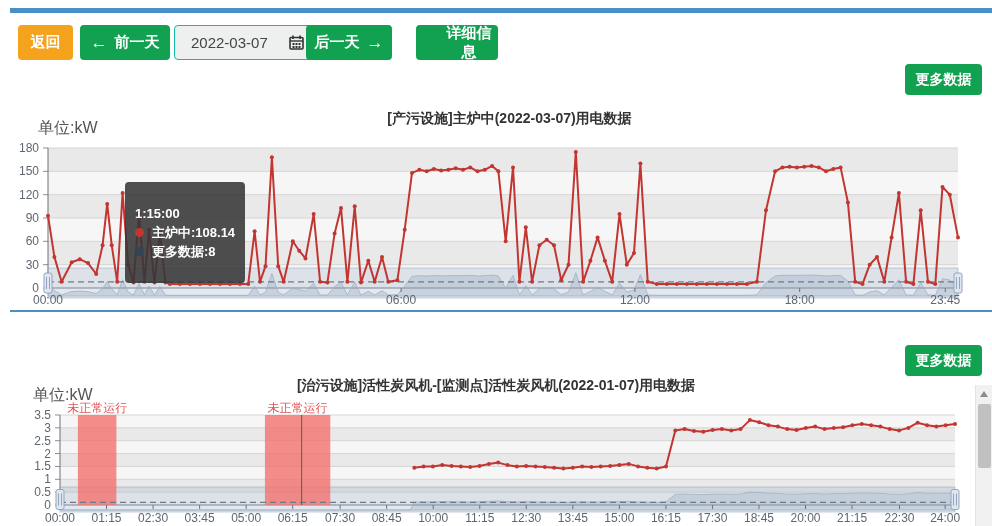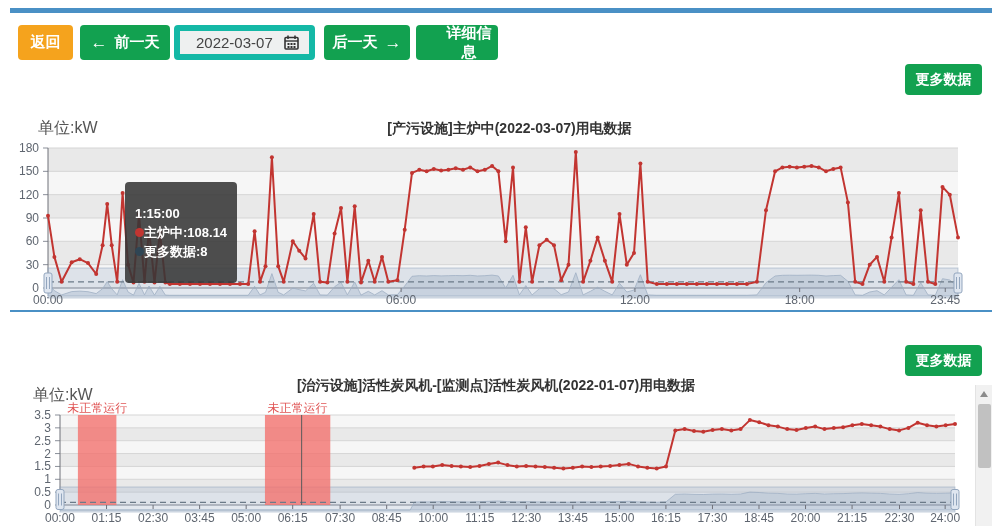--- a/index.html
+++ b/index.html
@@ -9,31 +9,31 @@
   .topbar { position:absolute; left:10px; top:8px; width:982px; height:5px; background:#4a90c5; }
   .divider { position:absolute; left:10px; top:310px; width:982px; height:2px; background:#4a90c5; }
 
   .btn { position:absolute; display:flex; align-items:center; justify-content:center; gap:7px;
          color:#fff; font-size:15px; font-weight:600; border:none; border-radius:4px; cursor:pointer; }
   .btn-orange { background:#f5a31d; }
   .btn-green  { background:#12a150; }
   .arrow { font-size:17px; font-weight:bold; line-height:1; }
 
   .date-box { position:absolute; left:174px; top:25px; width:141px; height:35px; background:#eef0f0;
-              border:6px solid #14b8a6; border-radius:4px; display:flex; align-items:center;
+              border:1px solid #14b8a6; border-radius:4px; display:flex; align-items:center;
               padding:0 10px 0 16px; font-size:15px; color:#444; }
   .date-box .dtxt { flex:1; }
 
   .chart-title { position:absolute; left:0; width:992px; text-align:center; font-size:14px;
                  font-weight:bold; color:#333; }
   .unit-label { position:absolute; font-size:16px; color:#555; }
 
   .tip { position:absolute; background:rgba(55,55,55,0.88); border-radius:4px; color:#fff;
          font-size:13px; font-weight:bold; padding:22px 10px; line-height:19px; z-index:30; white-space:nowrap; }
-  .tr { display:flex; align-items:center; gap:0; }
+  .tr { display:flex; align-items:center; gap:8px; }
   .dot { width:9px; height:9px; border-radius:50%; display:inline-block; flex:0 0 auto; }
 
   svg { position:absolute; left:0; display:block; }
 
   .scrollbar { position:absolute; left:975px; top:385px; width:17px; height:141px; background:#f1f1f1; border-left:1px solid #e3e3e3; }
   .sb-up { position:absolute; left:4px; top:6px; width:0; height:0;
            border-left:4.5px solid transparent; border-right:4.5px solid transparent; border-bottom:6px solid #8b8b8b; }
   .sb-thumb { position:absolute; left:2px; top:19px; width:13px; height:64px; background:#c1c1c1; border-radius:2px; }
 </style>
 </head>
@@ -61,34 +61,34 @@
       <line x1="1" y1="6" x2="14" y2="6" stroke="#333" stroke-width="1.4"></line>
       <rect x="3.5" y="8" width="2" height="2" fill="#333"></rect>
         <rect x="6.5" y="8" width="2" height="2" fill="#333"></rect>
       <rect x="9.5" y="8" width="2" height="2" fill="#333"></rect>
         <rect x="3.5" y="11" width="2" height="2" fill="#333"></rect>
       <rect x="6.5" y="11" width="2" height="2" fill="#333"></rect>
         <rect x="9.5" y="11" width="2" height="2" fill="#333"></rect>
     </svg>
   </div>
 
-  <button class="btn btn-green" style="left:324px;top:25px;width:86px;height:35px;">
+  <button class="btn btn-green" style="left:306px;top:25px;width:86px;height:35px;">
     <span>后一天</span>
     <span class="arrow">→</span>
   </button>
 
   <button class="btn btn-green" style="left:416px;top:25px;width:82px;height:35px;padding-left:24px;">
     <span>详细信息</span>
   </button>
 
   <button class="btn btn-green" style="left:905px;top:64px;width:77px;height:31px;font-size:14px;">
     <span>更多数据</span>
   </button>
 
-  <div class="chart-title" style="top:120px;padding-left:27px;">[产污设施]主炉中(2022-03-07)用电数据</div>
+  <div class="chart-title" style="top:110px;padding-left:27px;">[产污设施]主炉中(2022-03-07)用电数据</div>
   <div class="unit-label" style="left:38px;top:118px;">单位:kW</div>
 
   <svg id="chart1" width="992" height="178" style="top:140px;">
       <rect x="48" y="124.66666666666667" width="910" height="23.333333333333332" fill="#f6f6f6"></rect>
       <rect x="48" y="101.33333333333334" width="910" height="23.333333333333332" fill="#e9e9e9"></rect>
       <rect x="48" y="78" width="910" height="23.333333333333332" fill="#f6f6f6"></rect>
       <rect x="48" y="54.66666666666667" width="910" height="23.333333333333332" fill="#e9e9e9"></rect>
       <rect x="48" y="31.333333333333343" width="910" height="23.333333333333332" fill="#f6f6f6"></rect>
       <rect x="48" y="8" width="910" height="23.333333333333332" fill="#e9e9e9"></rect>
       <line x1="43" y1="148" x2="48" y2="148" stroke="#8a8f99"></line>

